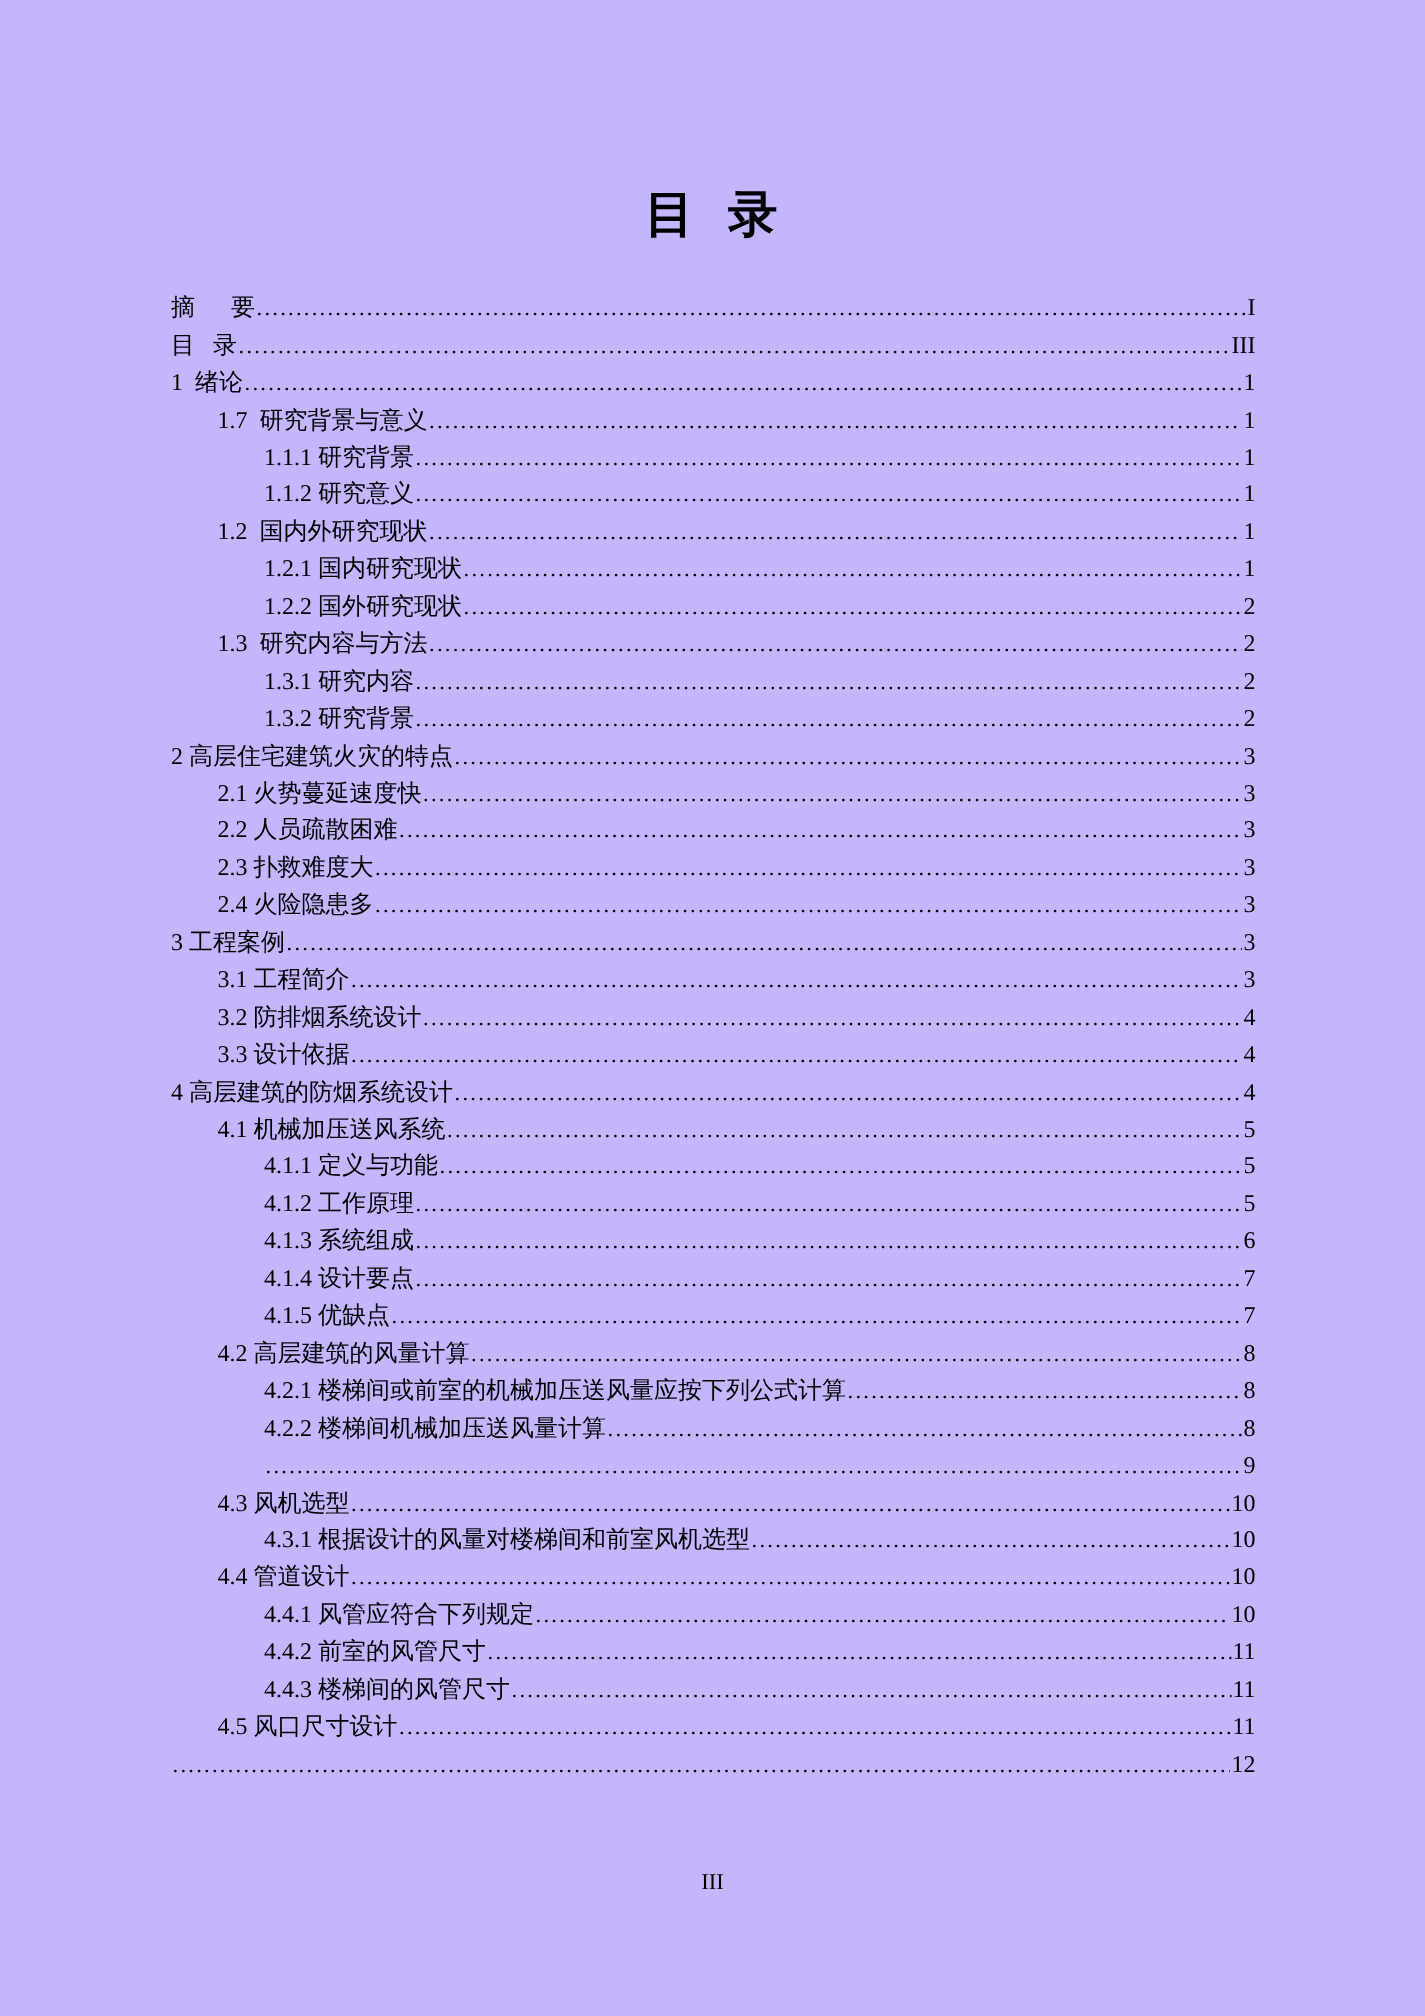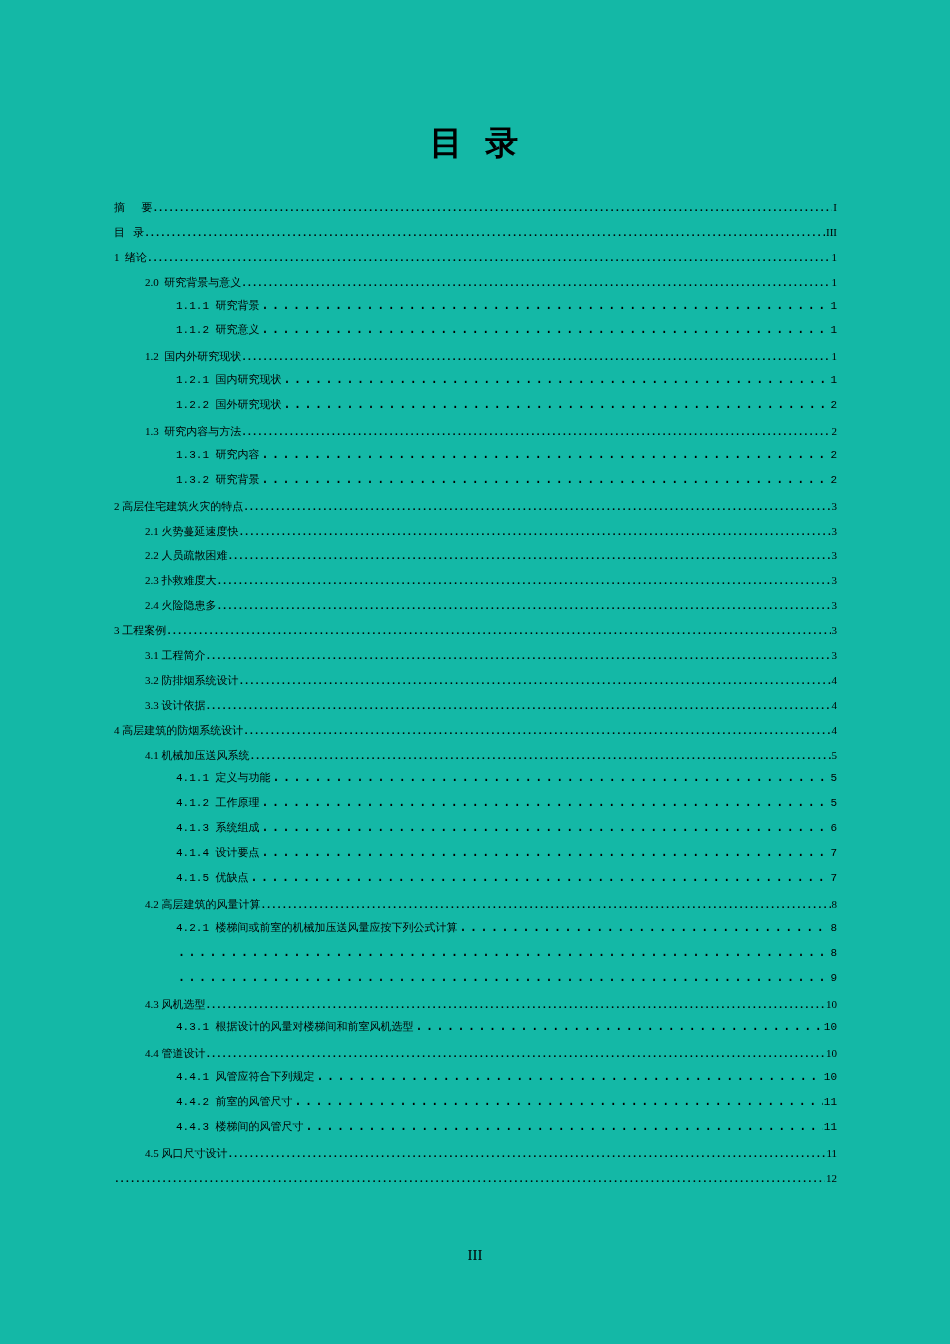--- a/index.html
+++ b/index.html
@@ -8,21 +8,21 @@
     width: 950px;
     height: 1344px;
     position: relative;
     overflow: hidden;
     font-family: "Liberation Serif", "DejaVu Serif", serif;
     color: #000000;
   }
   .page {
     position: absolute;
     inset: 0;
-    background: #14b8a6;
+    background: #c4b5fd;
   }
   .doc-title {
     position: absolute;
     top: 121px;
     left: 0;
     width: 100%;
     text-align: center;
     font-size: 33px;
     font-weight: bold;
     white-space: pre;
@@ -30,21 +30,21 @@
   }
   .toc {
     position: absolute;
     top: 194px;
     left: 114px;
     right: 113px;
   }
   .toc-entry {
     display: flex;
     align-items: baseline;
-    font-size: 11px;
+    font-size: 16px;
     line-height: 24.9px;
     height: 24.9px;
     white-space: nowrap;
   }
   .toc-entry .label {
     white-space: pre;
     flex: 0 0 auto;
   }
   .toc-entry .dots {
     flex: 1 1 auto;
@@ -56,21 +56,21 @@
   }
   .toc-entry .dots::after {
     content: "........................................................................................................................................................................................................";
   }
   .toc-entry .pagenum {
     flex: 0 0 auto;
     text-align: right;
   }
   .level-0 { padding-left: 0; }
   .level-1 { padding-left: 31px; }
-  .level-2 { padding-left: 62px; font-family: Liberation Mono, monospace; }
+  .level-2 { padding-left: 62px; }
   .footer {
     position: absolute;
     bottom: 80px;
     left: 0;
     width: 100%;
     text-align: center;
     font-size: 15px;
   }
 </style>
 </head>
@@ -88,21 +88,21 @@
         <span class="label">目   录</span>
         <span class="dots"></span>
         <span class="pagenum">III</span>
       </div>
       <div class="toc-entry level-0">
         <span class="label">1  绪论</span>
         <span class="dots"></span>
         <span class="pagenum">1</span>
       </div>
       <div class="toc-entry level-1">
-        <span class="label">2.0  研究背景与意义</span>
+        <span class="label">1.7  研究背景与意义</span>
         <span class="dots"></span>
         <span class="pagenum">1</span>
       </div>
       <div class="toc-entry level-2">
         <span class="label">1.1.1 研究背景</span>
         <span class="dots"></span>
         <span class="pagenum">1</span>
       </div>
       <div class="toc-entry level-2">
         <span class="label">1.1.2 研究意义</span>
@@ -223,20 +223,21 @@
         <span class="label">4.2 高层建筑的风量计算</span>
         <span class="dots"></span>
         <span class="pagenum">8</span>
       </div>
       <div class="toc-entry level-2">
         <span class="label">4.2.1 楼梯间或前室的机械加压送风量应按下列公式计算</span>
         <span class="dots"></span>
         <span class="pagenum">8</span>
       </div>
       <div class="toc-entry level-2">
+        <span class="label">4.2.2 楼梯间机械加压送风量计算</span>
         <span class="dots"></span>
         <span class="pagenum">8</span>
       </div>
       <div class="toc-entry level-2">
         <span class="dots"></span>
         <span class="pagenum">9</span>
       </div>
       <div class="toc-entry level-1">
         <span class="label">4.3 风机选型</span>
         <span class="dots"></span>

